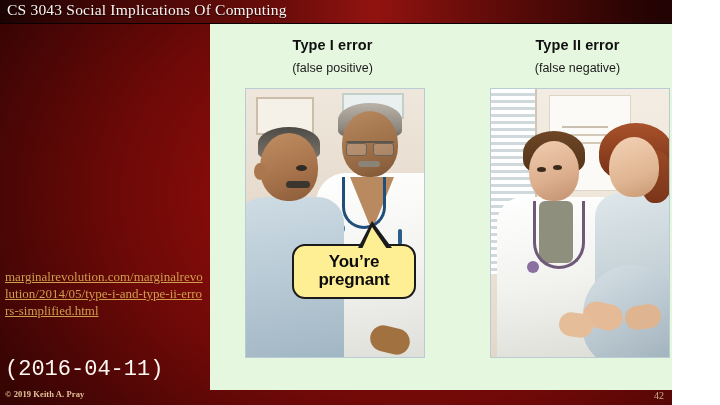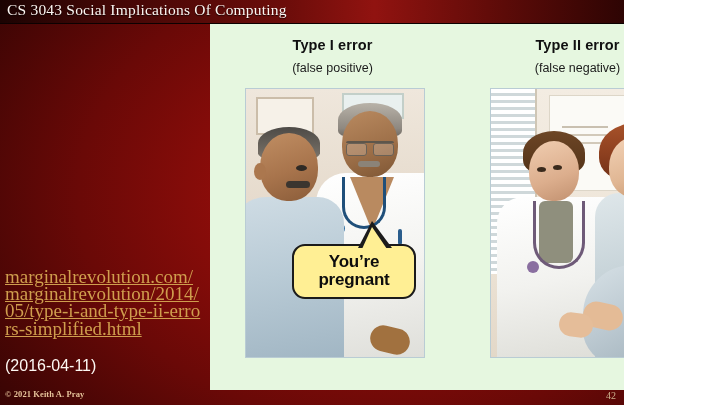--- a/index.html
+++ b/index.html
@@ -1,21 +1,21 @@
 <!DOCTYPE html>
 <html><head>
 <meta charset="utf-8">
 <style>
   * { margin:0; padding:0; box-sizing:border-box; }
   html, body {
     width:720px; height:405px; overflow:hidden;
     font-family:"Liberation Serif", serif;
   }
   #slide {
-    position:relative; width:624px; height:405px;
+    position:relative; width:672px; height:405px;
     background:
       radial-gradient(ellipse 560px 420px at 62% 48%, #a8110c 0%, #8e0d0a 28%, #6a0907 55%, #3d0504 82%, #240302 100%);
     overflow:hidden;
     padding-left:26px;
   }
 
   
   #header {
     position:absolute; left:0; top:0; width:720px; height:24px;
     background:linear-gradient(90deg,#1b0302 0%, #3c0605 12%, #6d0d0a 40%, #911310 52%, #5c0b08 70%, #2a0403 88%, #140202 100%);
@@ -288,29 +288,29 @@
     width:0; height:0;
     border-left:10px solid transparent;
     border-right:15px solid transparent;
     border-bottom:22px solid #ffef94;
   }
 
   
   #link-block {
     position:absolute; left:5px; top:268px; width:200px;
     font-family:"Liberation Serif", serif;
-    font-size:19px; line-height:17.2px;
+    font-size:13px; line-height:17.2px;
     color:#cf9e4e; text-decoration:underline;
     text-decoration-color:#cf9e4e; text-underline-offset:1px;
     cursor:pointer; word-break:break-all;
   }
   #date-line {
     position:absolute; left:5px; top:357px;
-    font-family:Liberation Sans, sans-serif;
-    font-size:16px; color:#fdf8f3;
+    font-family:Liberation Mono, monospace;
+    font-size:22px; color:#fdf8f3;
   }
   #copyright {
     position:absolute; left:5px; top:389px;
     font-family:"Liberation Serif", serif; font-weight:700;
     font-size:8.5px; color:#e6c39a; letter-spacing:.1px;
   }
   #page-num {
     position:absolute; right:8px; top:390px;
     font-family:"Liberation Serif", serif;
     font-size:10px; color:#cbb08c;
@@ -392,16 +392,16 @@
         <div class="p2-belly-hand2"></div>
         <div class="p2-doc-hand"></div>
 
       </div>
     </div>
 
   </div>
 
   <div id="link-block">marginalrevolution.com/marginalrevolution/2014/05/type-i-and-type-ii-errors-simplified.html</div>
   <div id="date-line">(2016-04-11)</div>
-  <div id="copyright">© 2021 Keith A. Pray</div>
+  <div id="copyright">© 2019 Keith A. Pray</div>
   <div id="page-num">42</div>
 
 </div>
 
 </body></html>

